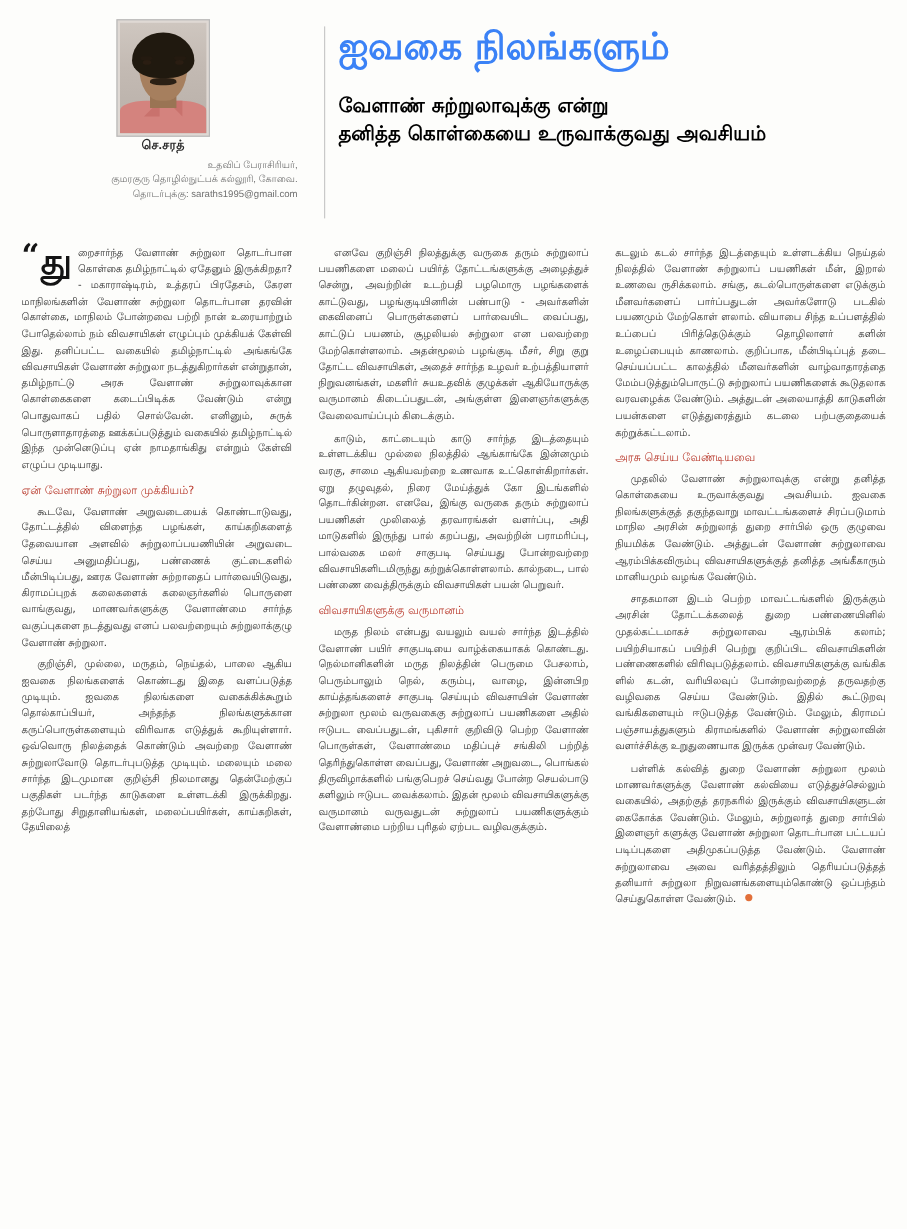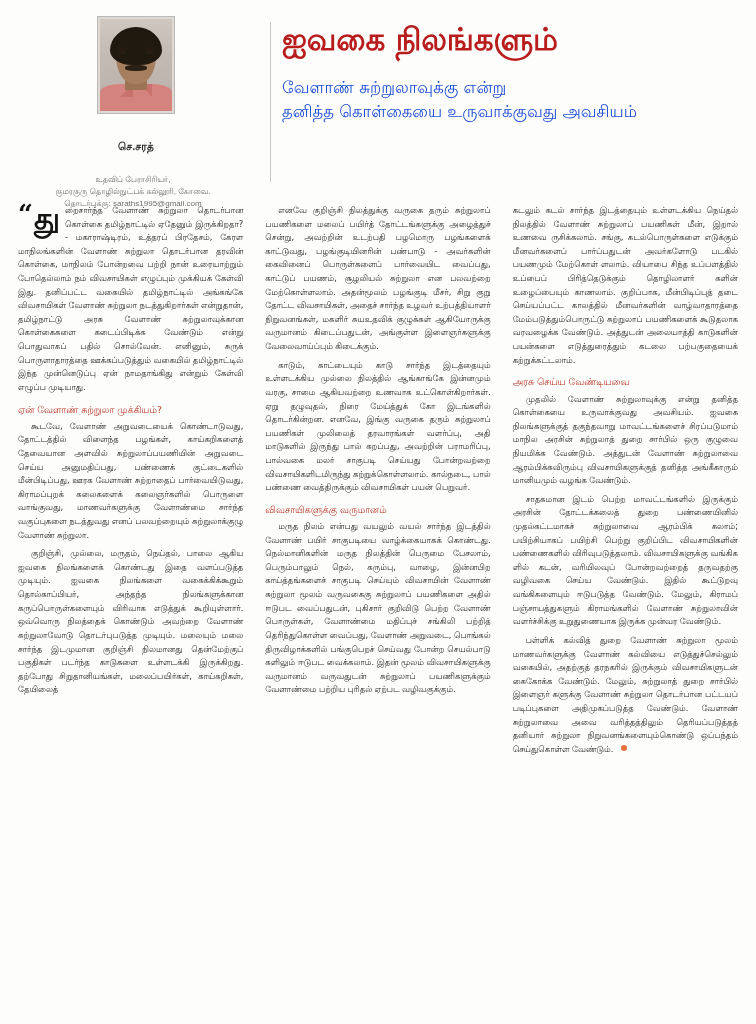--- a/index.html
+++ b/index.html
@@ -129,33 +129,33 @@
     border-width: 0 0 13px 13px;
     border-color: transparent transparent #c9726d transparent;
   }
   .p-collar-r {
     left: 50%; margin-left: 3px;
     border-width: 0 13px 13px 0;
     border-color: transparent #c9726d transparent transparent;
   }
 
   .author-name {
-    margin-top: 26px;
+    margin-top: 1px;
     font-size: 10.5px;
     font-weight: bold;
     color: #2a2a2a;
     letter-spacing: .2px;
     text-align: center;
   }
   .author-meta {
-    margin-top: 20px;
+    margin-top: 4px;
     font-size: 8px;
     line-height: 1.5;
     color: #6f6f6f;
-    text-align: center;
+    text-align: right;
     width: 100%;
     padding-right: 6px;
     box-sizing: border-box;
   }
   .author-meta div { white-space: nowrap; }
 
   .head-divider {
     position: absolute;
     left: 252px;
     top: 8px;
@@ -167,31 +167,31 @@
   .headline-block {
     flex: 1 1 auto;
     padding-left: 28px;
     padding-top: 6px;
   }
   .headline {
     font-family: "DejaVu Sans", "Liberation Sans", sans-serif;
     font-weight: bold;
     font-size: 31px;
     line-height: 1.28;
-    color: #b91c1c;
+    color: #3b82f6;
     letter-spacing: -0.2px;
     margin: 0;
   }
   .subhead {
     margin-top: 16px;
     font-family: "DejaVu Sans", "Liberation Sans", sans-serif;
     font-size: 16.5px;
     line-height: 1.45;
-    color: #1d4ed8;
-    font-weight: normal;
+    color: #000000;
+    font-weight: bold;
   }
 
   
   .columns {
     display: flex;
     gap: 22px;
     margin-top: 14px;
     height: 818px;
   }
   .col {

